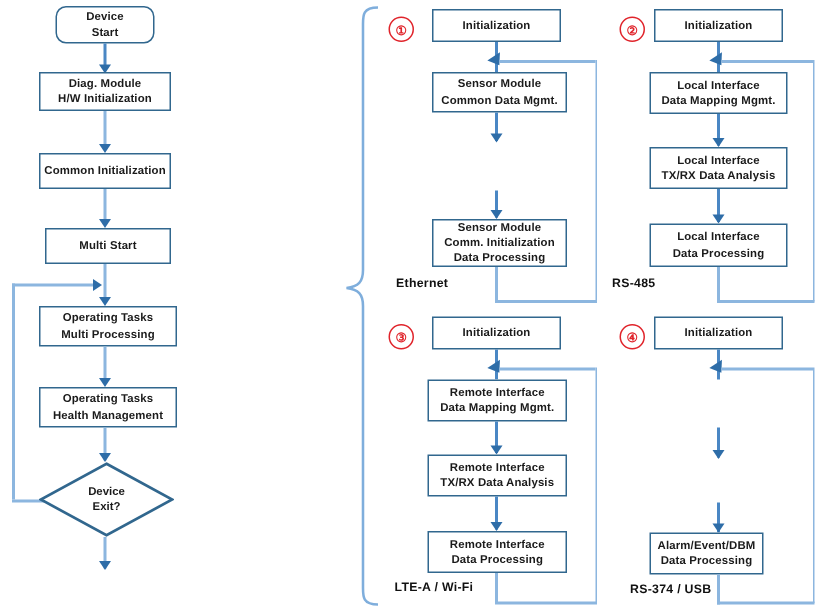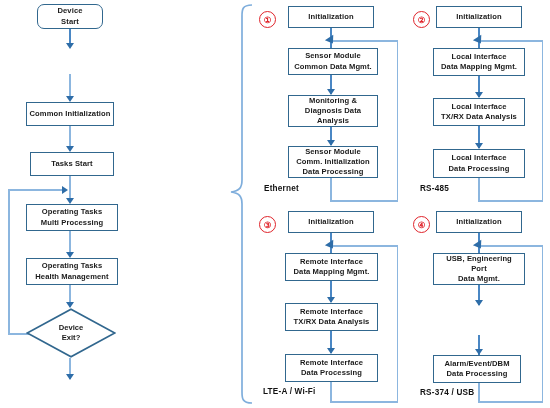--- a/index.html
+++ b/index.html
@@ -107,33 +107,36 @@
 
 <div id="canvas">
 
   <div class="node terminator" style="left:37px;top:4px;width:66px;height:25px;">
     <span>Device<br>Start</span>
   </div>
 
   <div class="conn vline" style="left:69.2px;top:29px;height:17px;"></div>
   <div class="arrowdown" style="left:65.8px;top:43px;"></div>
 
+  <div class="node" style="left:26px;top:48px;width:88px;height:26px;">
+    <span>Diag. Module<br>H/W Initialization</span>
+  </div>
 
   <div class="conn vline thin" style="left:69.2px;top:74px;height:26px;"></div>
   <div class="arrowdown" style="left:65.8px;top:96px;"></div>
 
   <div class="node" style="left:26px;top:102px;width:88px;height:24px;">
     <span>Common Initialization</span>
   </div>
 
   <div class="conn vline thin" style="left:69.2px;top:126px;height:24px;"></div>
   <div class="arrowdown" style="left:65.8px;top:146px;"></div>
 
   <div class="node" style="left:30px;top:152px;width:84px;height:24px;">
-    <span>Tasks Start</span>
+    <span>Multi Start</span>
   </div>
 
   <div class="conn vline thin" style="left:69.2px;top:176px;height:26px;"></div>
   <div class="arrowdown" style="left:65.8px;top:198px;"></div>
 
   <div class="conn vline thin" style="left:8px;top:189px;height:144px;"></div>
   <div class="conn hline thin" style="left:8px;top:189px;width:56px;"></div>
   <div class="arrowright" style="left:62px;top:185.6px;"></div>
   <div class="conn hline thin" style="left:8px;top:333px;width:28px;"></div>
 
@@ -177,23 +180,20 @@
   </div>
   <div class="conn vline" style="left:330.2px;top:28px;height:20px;"></div>
   <div class="arrowdiag" style="left:326px;top:37px;"></div>
 
   <div class="node" style="left:288px;top:48px;width:90px;height:27px;">
     <span>Sensor Module<br>Common Data Mgmt.</span>
   </div>
   <div class="conn vline" style="left:330.2px;top:75px;height:19px;"></div>
   <div class="arrowdown" style="left:326.8px;top:89px;"></div>
 
-  <div class="node" style="left:288px;top:95px;width:90px;height:32px;">
-    <span>Monitoring &amp;<br>Diagnosis Data<br>Analysis</span>
-  </div>
   <div class="conn vline" style="left:330.2px;top:127px;height:18px;"></div>
   <div class="arrowdown" style="left:326.8px;top:140px;"></div>
 
   <div class="node" style="left:288px;top:146px;width:90px;height:32px;">
     <span>Sensor Module<br>Comm. Initialization<br>Data Processing</span>
   </div>
 
   <div class="conn vline thin" style="left:330.2px;top:178px;height:23px;"></div>
   <div class="conn hline thin" style="left:330px;top:200px;width:68px;"></div>
   <div class="conn vline thin" style="left:396.5px;top:40px;height:161px;"></div>
@@ -227,21 +227,21 @@
 
   <div class="node" style="left:433px;top:149px;width:92px;height:29px;">
     <span>Local Interface<br>Data Processing</span>
   </div>
 
   <div class="conn vline thin" style="left:478.2px;top:178px;height:23px;"></div>
   <div class="conn hline thin" style="left:478px;top:200px;width:65px;"></div>
   <div class="conn vline thin" style="left:541.5px;top:40px;height:161px;"></div>
   <div class="conn hline thin" style="left:481px;top:40px;width:61px;"></div>
 
-  <div class="grouplabel" style="left:420px;top:184px;">
+  <div class="grouplabel" style="left:408px;top:184px;">
     <span>RS-485</span>
   </div>
 
   <div class="circnum" style="left:259px;top:216px;">
     <span>③</span>
   </div>
 
   <div class="node" style="left:288px;top:211px;width:86px;height:22px;">
     <span>Initialization</span>
   </div>
@@ -276,30 +276,27 @@
   <div class="circnum" style="left:413px;top:216px;">
     <span>④</span>
   </div>
 
   <div class="node" style="left:436px;top:211px;width:86px;height:22px;">
     <span>Initialization</span>
   </div>
   <div class="conn vline" style="left:478.2px;top:233px;height:20px;"></div>
   <div class="arrowdiag" style="left:474px;top:242px;"></div>
 
-  <div class="node" style="left:433px;top:253px;width:92px;height:32px;">
-    <span>USB, Engineering<br>Port<br>Data Mgmt.</span>
-  </div>
   <div class="conn vline" style="left:478.2px;top:285px;height:20px;"></div>
   <div class="arrowdown" style="left:474.8px;top:300px;"></div>
 
   <div class="conn vline" style="left:478.2px;top:335px;height:20px;"></div>
   <div class="arrowdown" style="left:474.8px;top:349px;"></div>
 
-  <div class="node" style="left:433px;top:355px;width:88px;height:28px;">
+  <div class="node" style="left:433px;top:355px;width:76px;height:28px;">
     <span>Alarm/Event/DBM<br>Data Processing</span>
   </div>
 
   <div class="conn vline thin" style="left:478.2px;top:383px;height:20px;"></div>
   <div class="conn hline thin" style="left:478px;top:401px;width:65px;"></div>
   <div class="conn vline thin" style="left:541.5px;top:245px;height:157px;"></div>
   <div class="conn hline thin" style="left:481px;top:245px;width:61px;"></div>
 
   <div class="grouplabel" style="left:420px;top:388px;">
     <span>RS-374 / USB</span>

